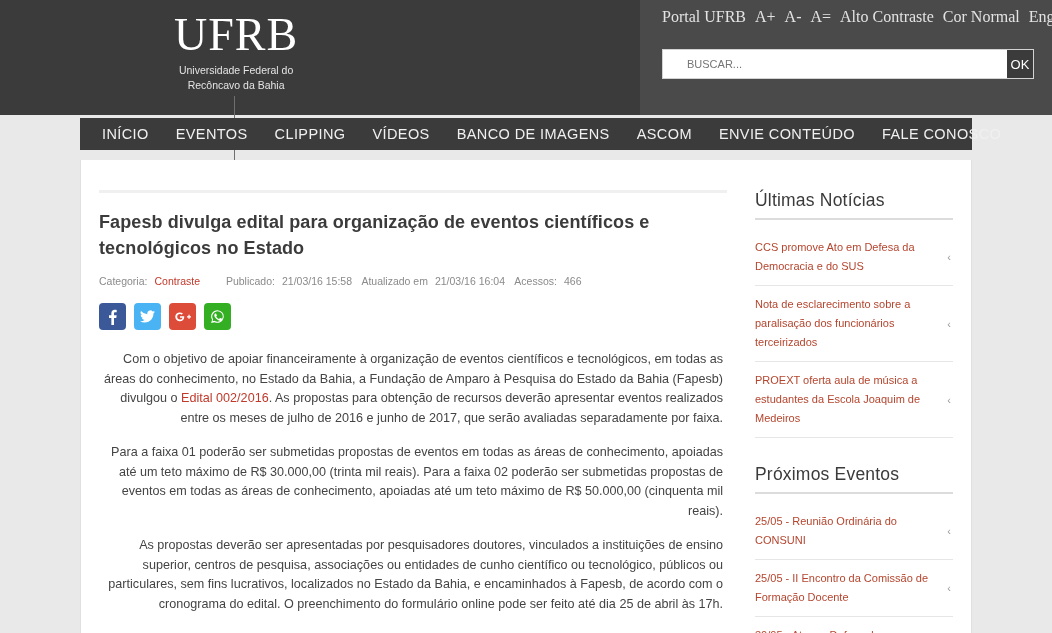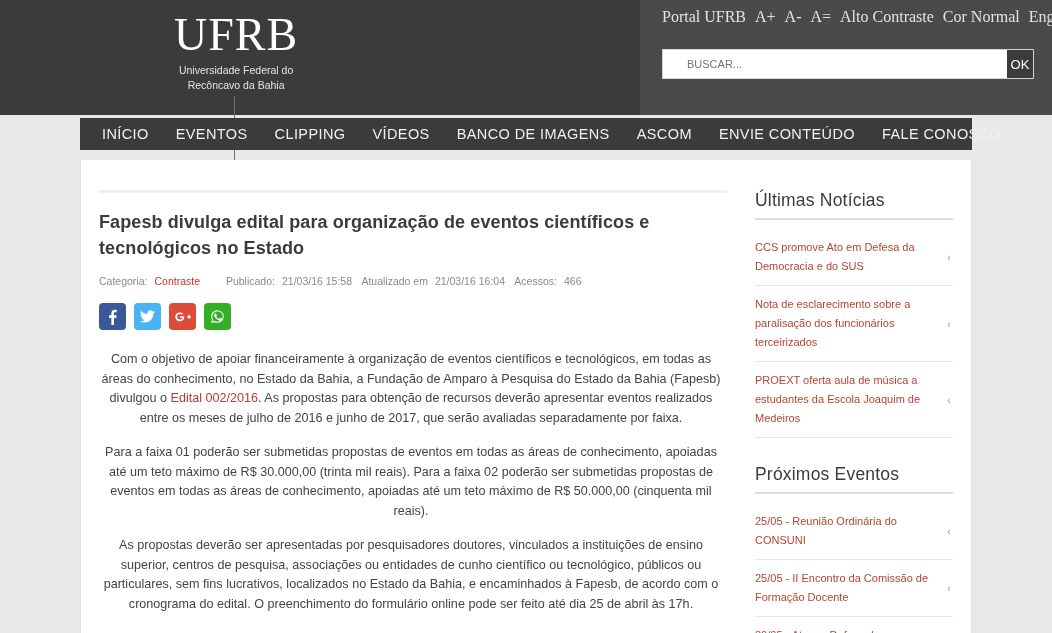--- a/index.html
+++ b/index.html
@@ -178,21 +178,21 @@
   .sbtn.tw { background: #4ab3f4; }
   .sbtn.gp { background: #dd4b39; }
   .sbtn.wa { background: #34af23; }
   .sbtn svg { display: block; }
 
   .body-text p {
     font-size: 12.6px;
     line-height: 19.5px;
     color: #444444;
     margin: 15px 0 15px 0;
-    text-align: center;
+    text-align: right;
   }
   .body-text { margin-top: 20px; }
   .body-text a { color: #c0392b; text-decoration: none; }
 
   
   .sidebar {
     position: absolute; right: 18px; top: 30px;
     width: 198px;
   }
   .side-h {

